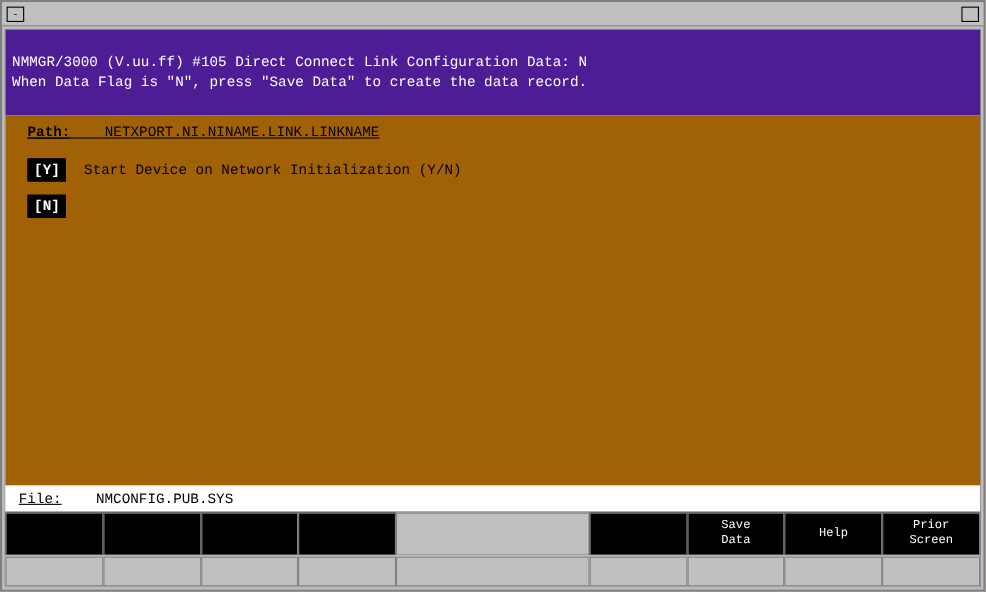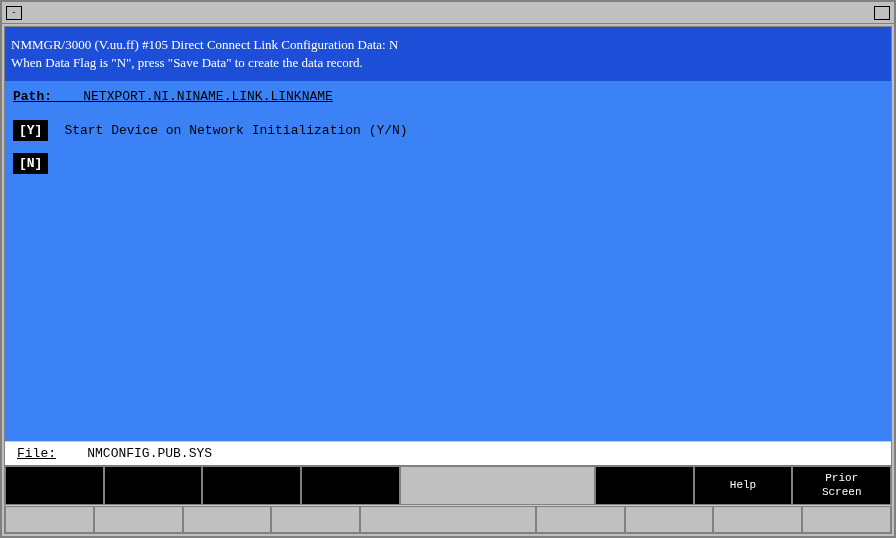--- a/index.html
+++ b/index.html
@@ -65,32 +65,32 @@
     .window-inner {
       flex: 1;
       display: flex;
       flex-direction: column;
       background: white;
       margin: 2px;
       border: 1px solid #808080;
     }
 
     .header-bar {
-      background: #1d4ed8;
-      color: white;
-      padding: 9px 6px;
-      font-size: 13px;
-      font-family: Liberation Serif, serif;
+      background: #4c1d95;
+      color: white;
+      padding: 21px 6px;
+      font-size: 13px;
+      font-family: Liberation Mono, monospace;
       line-height: 1.4;
     }
 
     .main-content {
       flex: 1;
-      background: #3b82f6;
-      padding: 8px 8px;
+      background: #a16207;
+      padding: 8px 20px;
       font-family: 'Courier New', Courier, monospace;
       font-size: 13px;
       color: #000;
     }
 
     .path-line {
       margin-bottom: 16px;
       text-decoration: underline;
     }
 
@@ -226,20 +226,21 @@
       <span>NMCONFIG.PUB.SYS</span>
     </div>
 
     <div class="button-row-1">
       <div class="fn-button empty"></div>
       <div class="fn-button empty"></div>
       <div class="fn-button empty"></div>
       <div class="fn-button empty"></div>
       <div style="flex:2; background:#c0c0c0; border:1px solid #808080;"></div>
       <div class="fn-button empty"></div>
+      <div class="fn-button active">Save<br>Data</div>
       <div class="fn-button active">Help</div>
       <div class="fn-button active">Prior<br>Screen</div>
     </div>
 
     <div class="button-row-2">
       <div class="fn-button-bottom"></div>
       <div class="fn-button-bottom"></div>
       <div class="fn-button-bottom"></div>
       <div class="fn-button-bottom"></div>
       <div style="flex:2; background:#c0c0c0; border:1px solid #808080;"></div>

